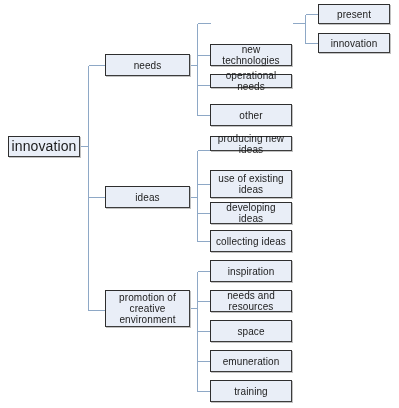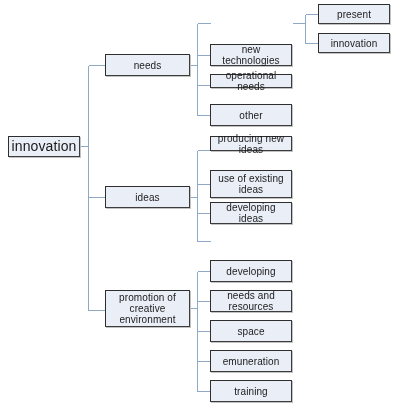--- a/index.html
+++ b/index.html
@@ -110,20 +110,21 @@
   <div class="node" style="left:210px; top:104px; width:82px; height:22px;">other</div>
 
   <div class="node" style="left:318px; top:4px;   width:72px; height:20px;">present</div>
   <div class="node" style="left:318px; top:33px;  width:72px; height:20px;">innovation</div>
 
   <div class="node" style="left:210px; top:136px; width:82px; height:15px;">producing new
 ideas</div>
   <div class="node" style="left:210px; top:170px; width:82px; height:28px;">use of existing
 ideas</div>
   <div class="node" style="left:210px; top:202px; width:82px; height:22px;">developing ideas</div>
+  <div class="node" style="left:210px; top:230px; width:82px; height:22px;">collecting ideas</div>
 
-  <div class="node" style="left:210px; top:260px; width:82px; height:22px;">developing</div>
+  <div class="node" style="left:210px; top:260px; width:82px; height:22px;">inspiration</div>
   <div class="node" style="left:210px; top:290px; width:82px; height:22px;">needs and resources</div>
   <div class="node" style="left:210px; top:320px; width:82px; height:22px;">space</div>
   <div class="node" style="left:210px; top:350px; width:82px; height:22px;">emuneration</div>
   <div class="node" style="left:210px; top:380px; width:82px; height:22px;">training</div>
 
 </div>
 
 </body></html>

